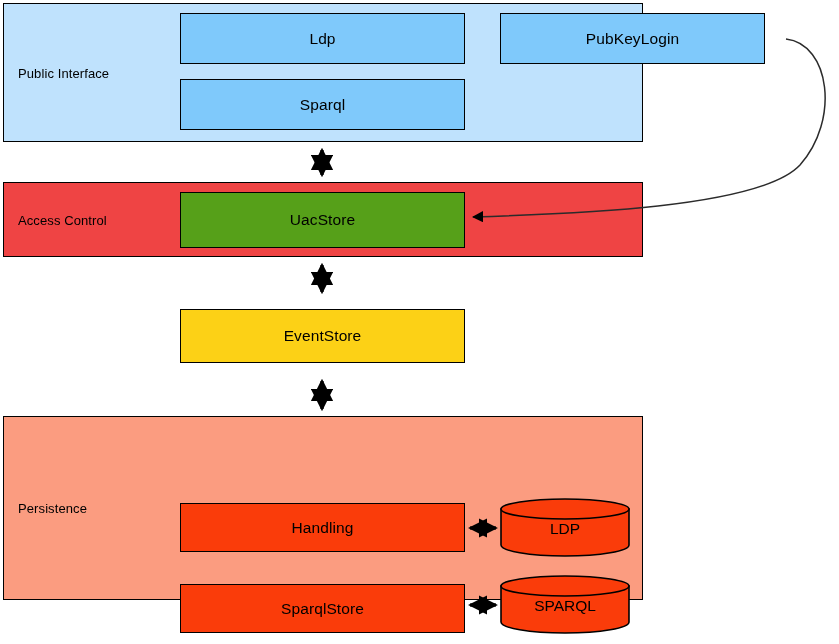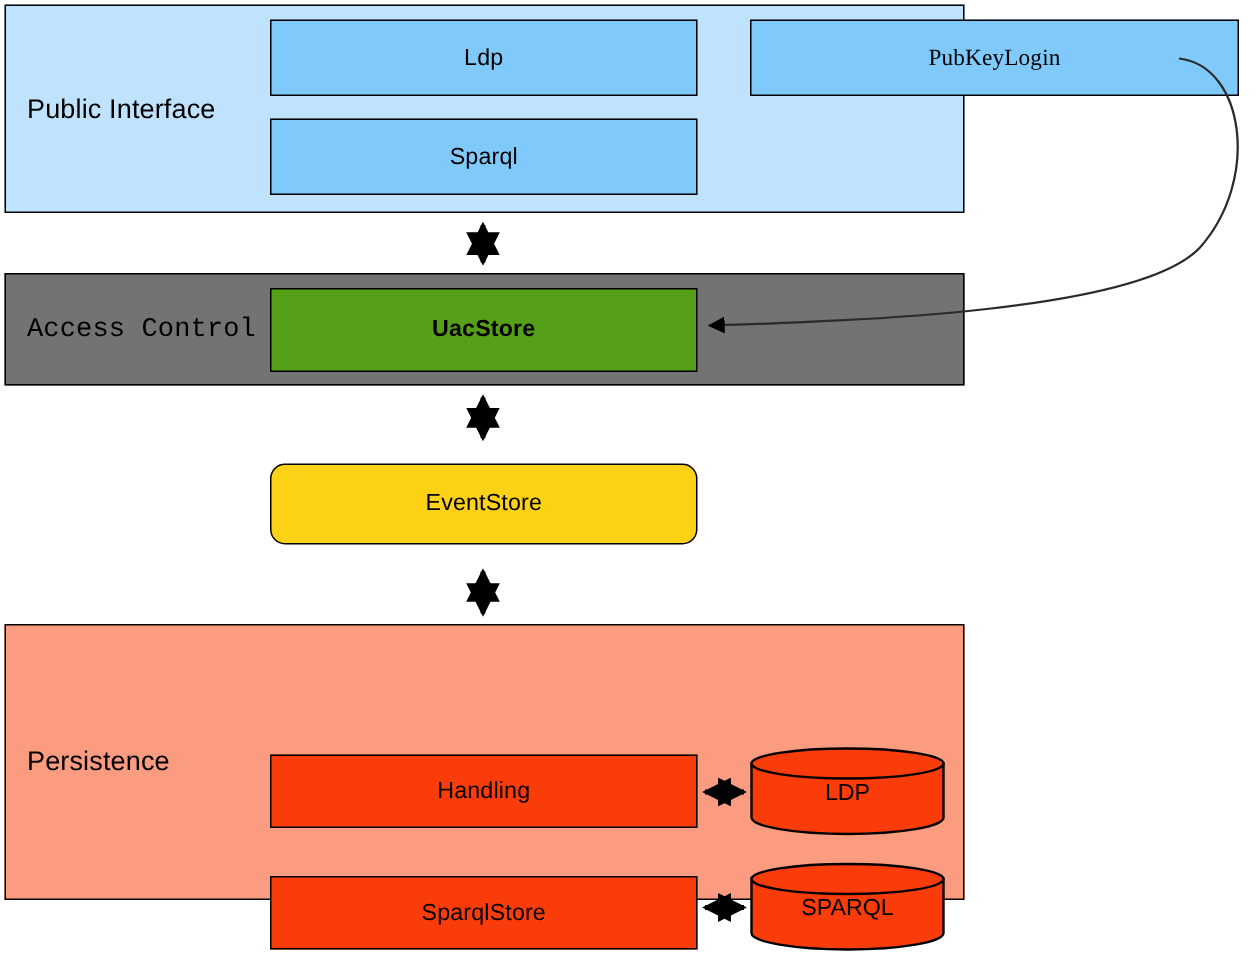--- a/index.html
+++ b/index.html
@@ -24,54 +24,54 @@
   .layer {
     position: absolute;
     box-sizing: border-box;
     border: 1.6px solid #000000;
   }
   .layer-label {
     position: absolute;
     left: 14px;
     top: 50%;
     transform: translateY(-50%);
-    font-size: 18px;
+    font-size: 13px;
     color: #000000;
     white-space: nowrap;
     letter-spacing: 0.1px;
   }
 
   .layer-public      { left: 3px;  top: 3px;   width: 640px; height: 139px; background: #bfe2fd; }
-  .layer-access      { left: 3px;  top: 182px; width: 640px; height: 75px;  background: #737373; font-family: Liberation Mono, monospace; }
+  .layer-access      { left: 3px;  top: 182px; width: 640px; height: 75px;  background: #ef4444; }
   .layer-event       { left: 3px;  top: 299px; width: 640px; height: 73px;  background: #fce38a; }
   .layer-persistence { left: 3px;  top: 416px; width: 640px; height: 184px; background: #fb9c80; }
 
   
   .box {
     position: absolute;
     box-sizing: border-box;
     border: 1.6px solid #000000;
     display: flex;
     align-items: center;
     justify-content: center;
     font-size: 15.5px;
     color: #000000;
     white-space: nowrap;
     letter-spacing: 0.1px;
   }
   .box-blue   { background: #7fc9fb; }
-  .box-green  { background: #56a019; font-weight: bold; }
+  .box-green  { background: #56a019; }
   .box-gold   { background: #fcd116; }
   .box-red    { background: #fa3c0a; }
 
   .box-ldp          { left: 180px; top: 13px;  width: 285px; height: 51px; }
   .box-sparql       { left: 180px; top: 79px;  width: 285px; height: 51px; }
-  .box-pubkeylogin  { left: 500px; top: 13px;  width: 326px; height: 51px; font-family: Liberation Serif, serif; }
+  .box-pubkeylogin  { left: 500px; top: 13px;  width: 265px; height: 51px; }
   .box-uacstore     { left: 180px; top: 192px; width: 285px; height: 56px; }
-  .box-eventstore   { left: 180px; top: 309px; width: 285px; height: 54px; border-radius: 10px; }
+  .box-eventstore   { left: 180px; top: 309px; width: 285px; height: 54px; }
   .box-inmemory     { left: 180px; top: 427px; width: 285px; height: 47px; }
   .box-ldpstore     { left: 180px; top: 503px; width: 285px; height: 49px; }
   .box-sparqlstore  { left: 180px; top: 584px; width: 285px; height: 49px; }
 
   
   .cylinder {
     position: absolute;
     width: 130px;
     height: 58px;
   }

